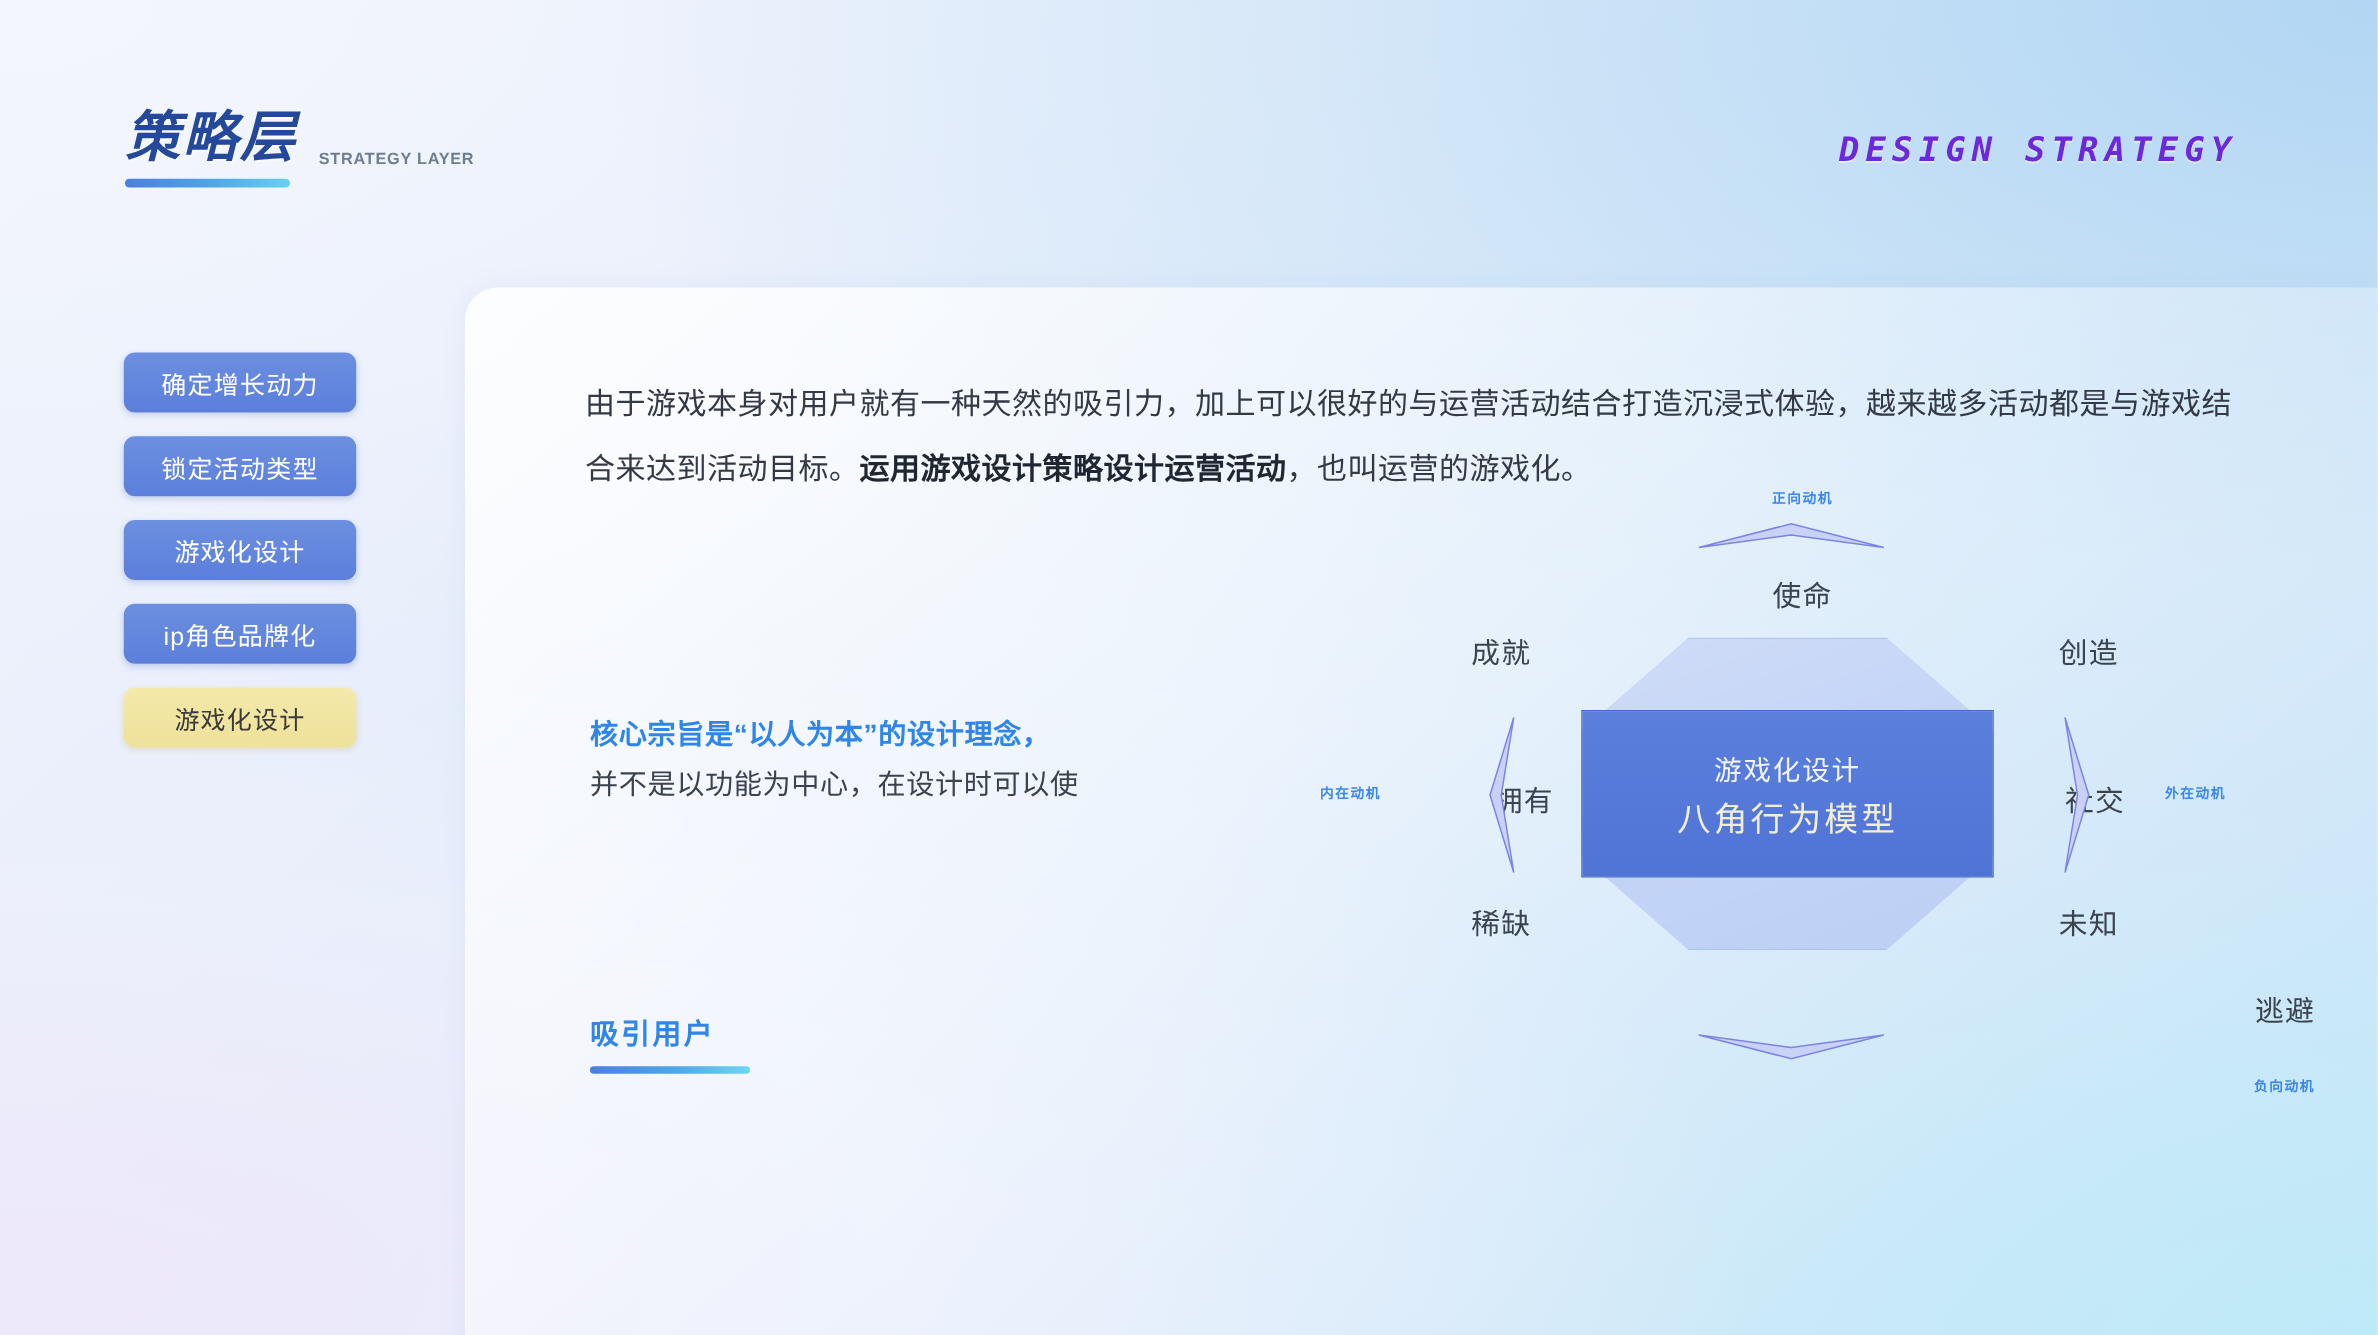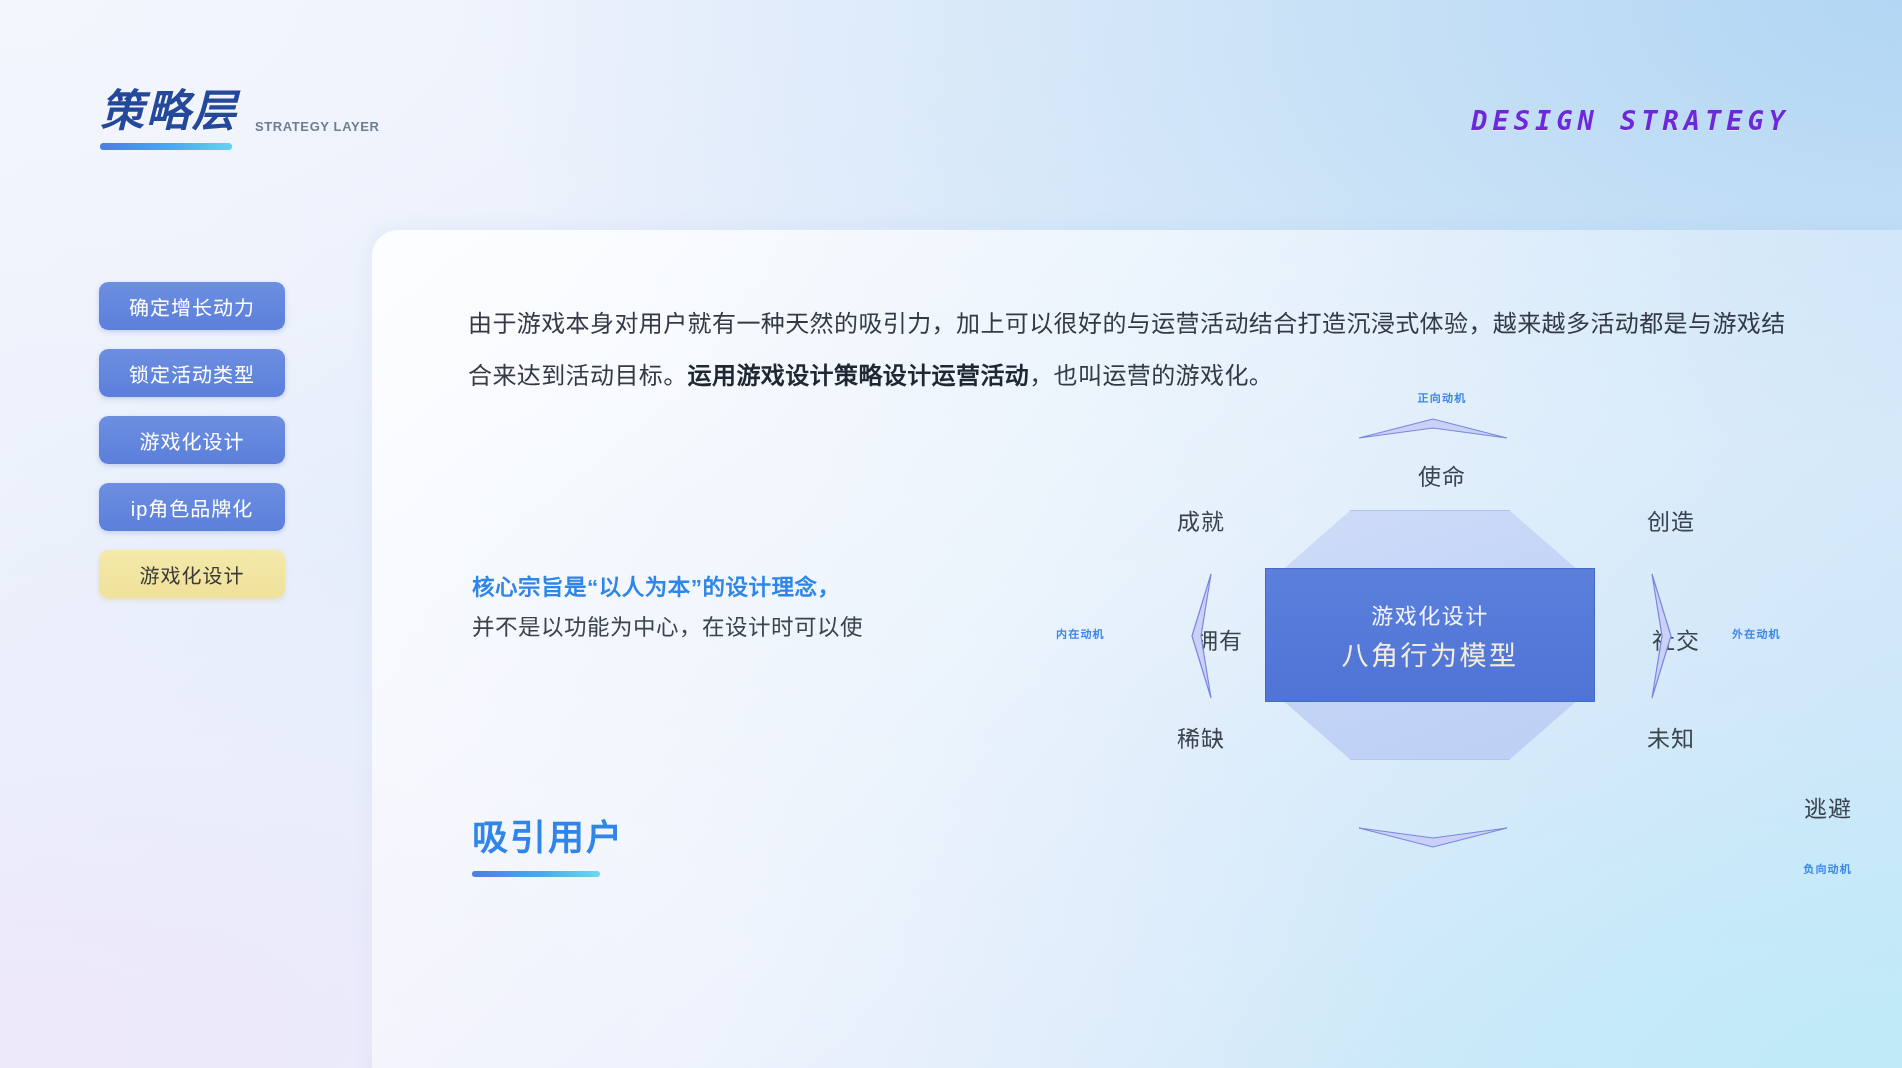--- a/index.html
+++ b/index.html
@@ -77,21 +77,21 @@
   }
   .lead b { font-weight:bold; color:#1f2733; }
 
   
   .copy { position:absolute; left:100px; top:338px; width:520px; }
   .copy-line { font-size:22.5px; line-height:40px; color:#3b434f; letter-spacing:0.5px; }
   .copy-line.hl { color:#2f86e8; font-weight:bold; }
 
   .section-title-wrap { position:absolute; left:100px; top:578px; }
   .section-title {
-    font-size:36px; font-weight:bold; color:#2f86e8; letter-spacing:2px;
+    font-size:23px; font-weight:bold; color:#2f86e8; letter-spacing:2px;
   }
   .section-underline {
     margin-top:11px; height:6px; width:128px; border-radius:3px;
     background:linear-gradient(90deg,#4a7fe0 0%,#4fa8e8 55%,#6fd6f2 100%);
   }
 
   
   .diagram { position:absolute; left:660px; top:130px; width:820px; height:640px; }
   .octagon {
     position:absolute; left:233px; top:150px; width:330px; height:250px;

